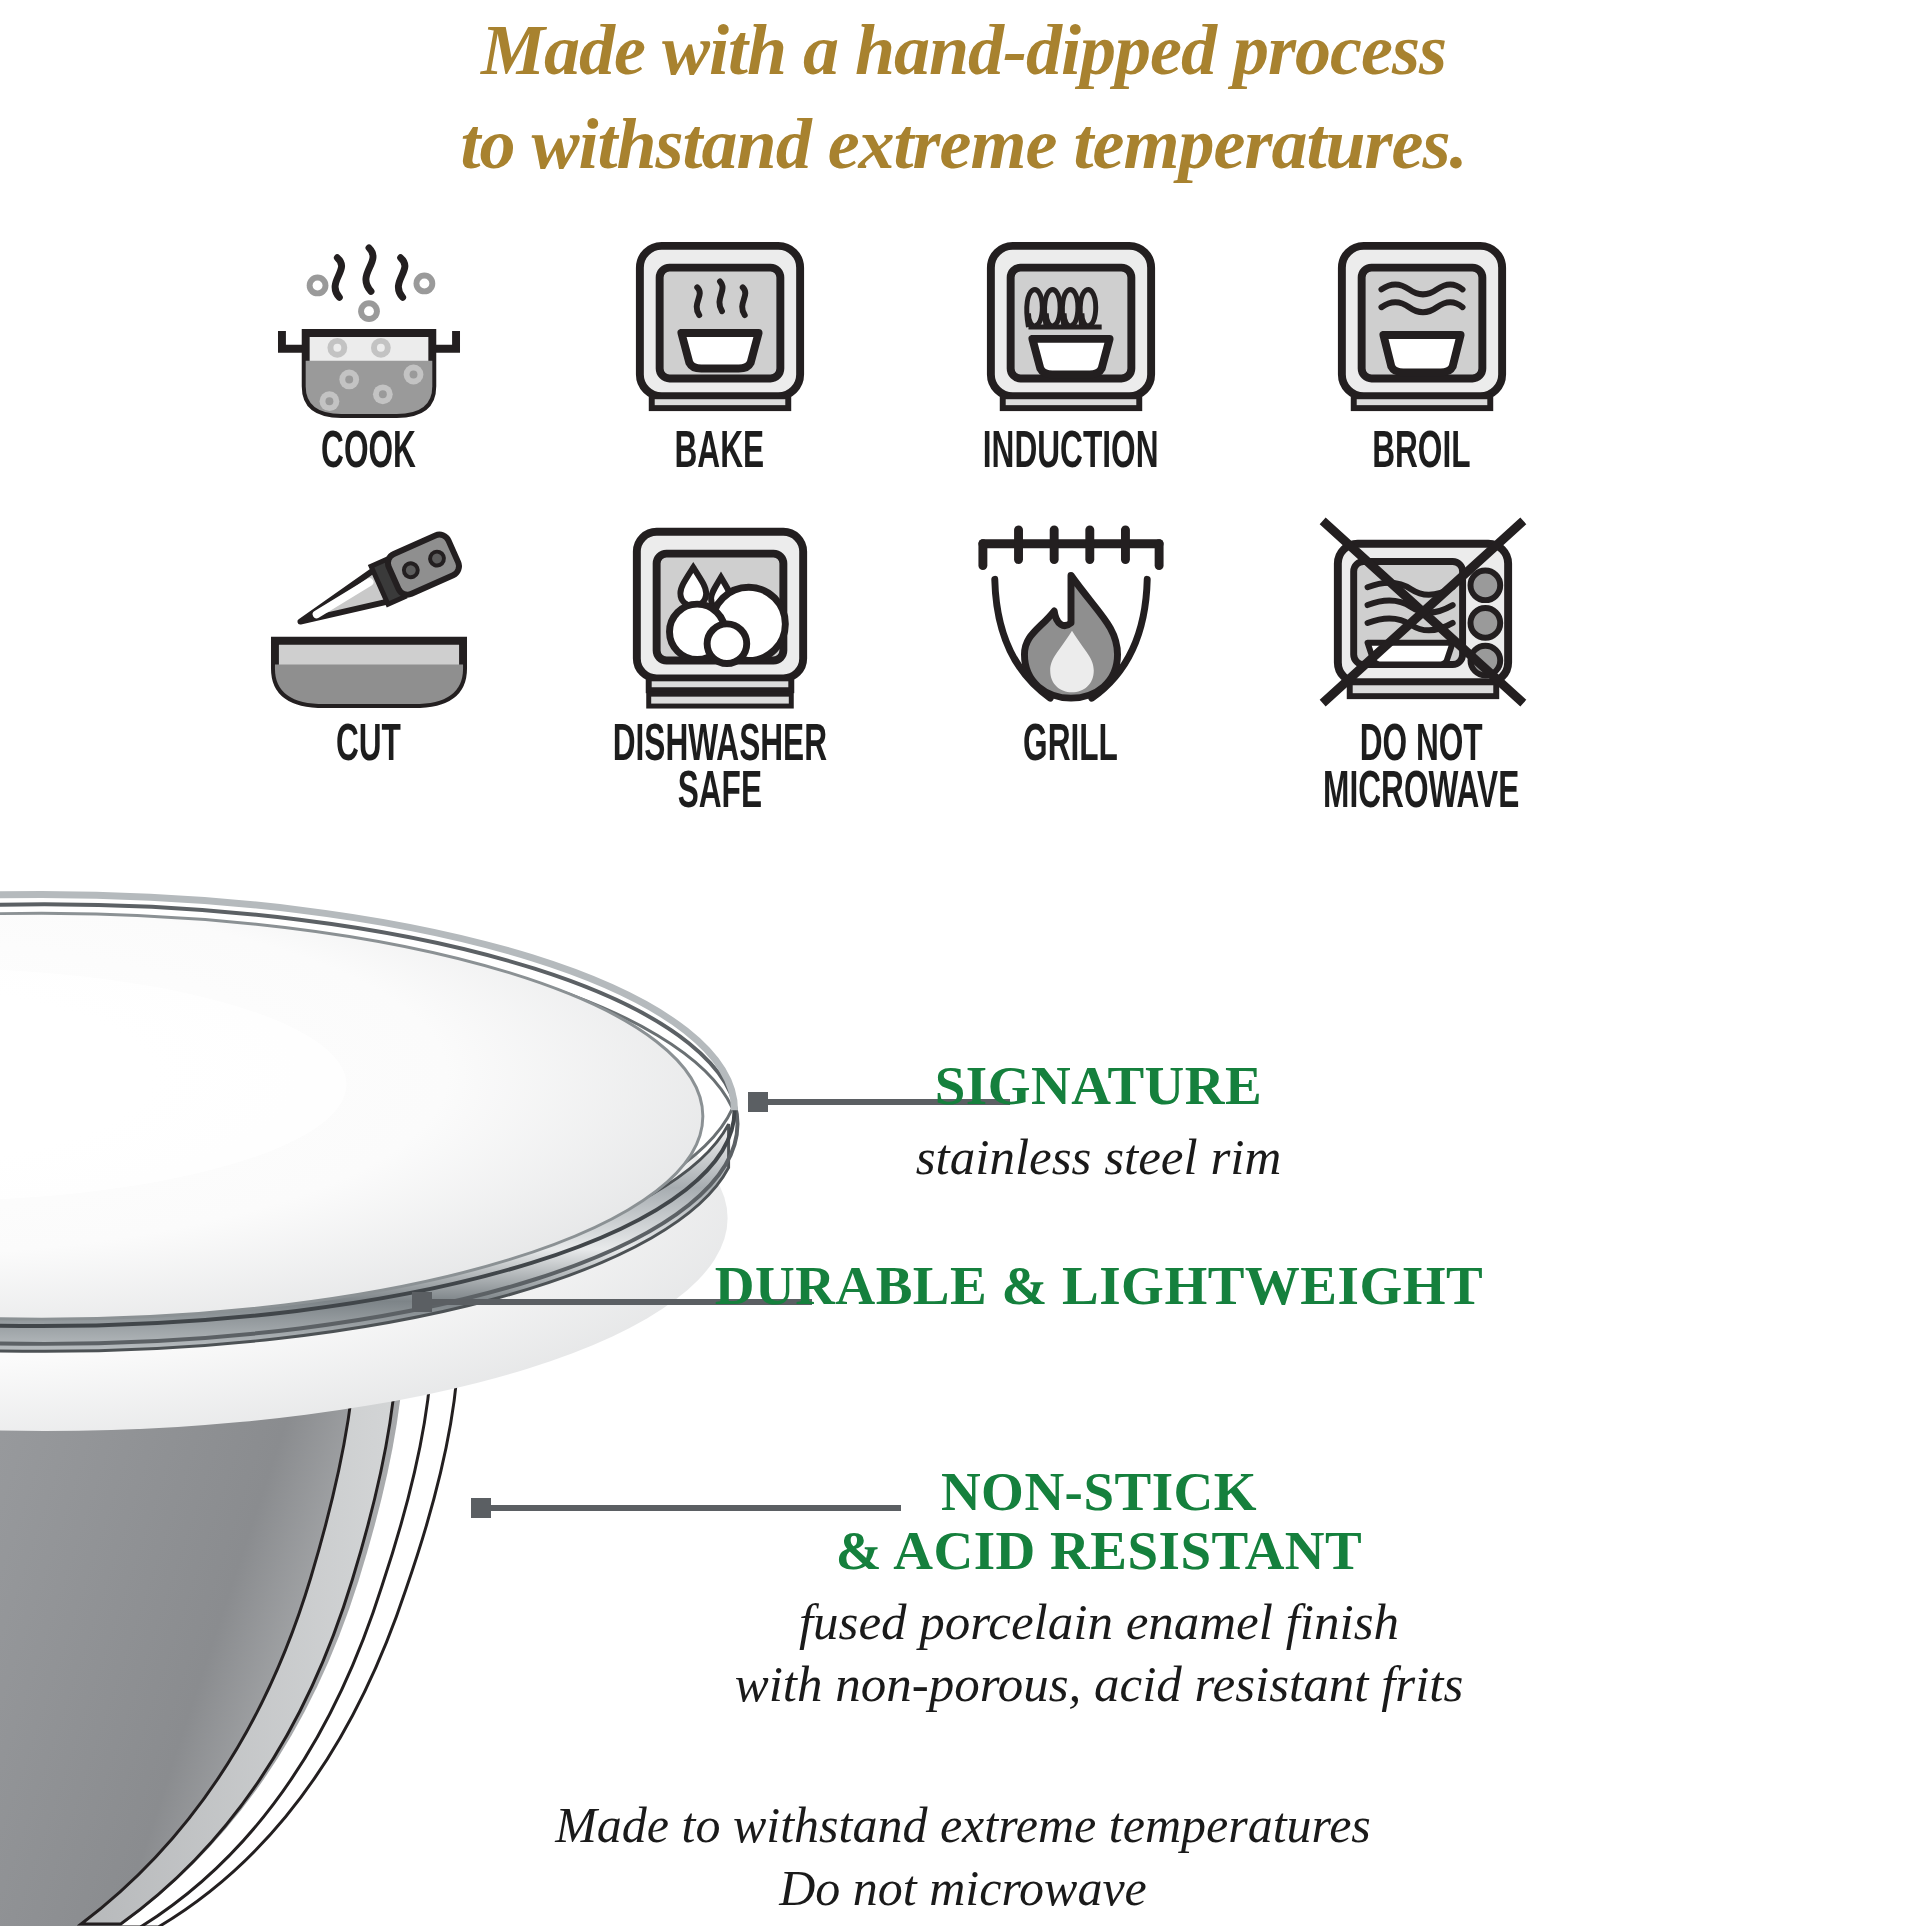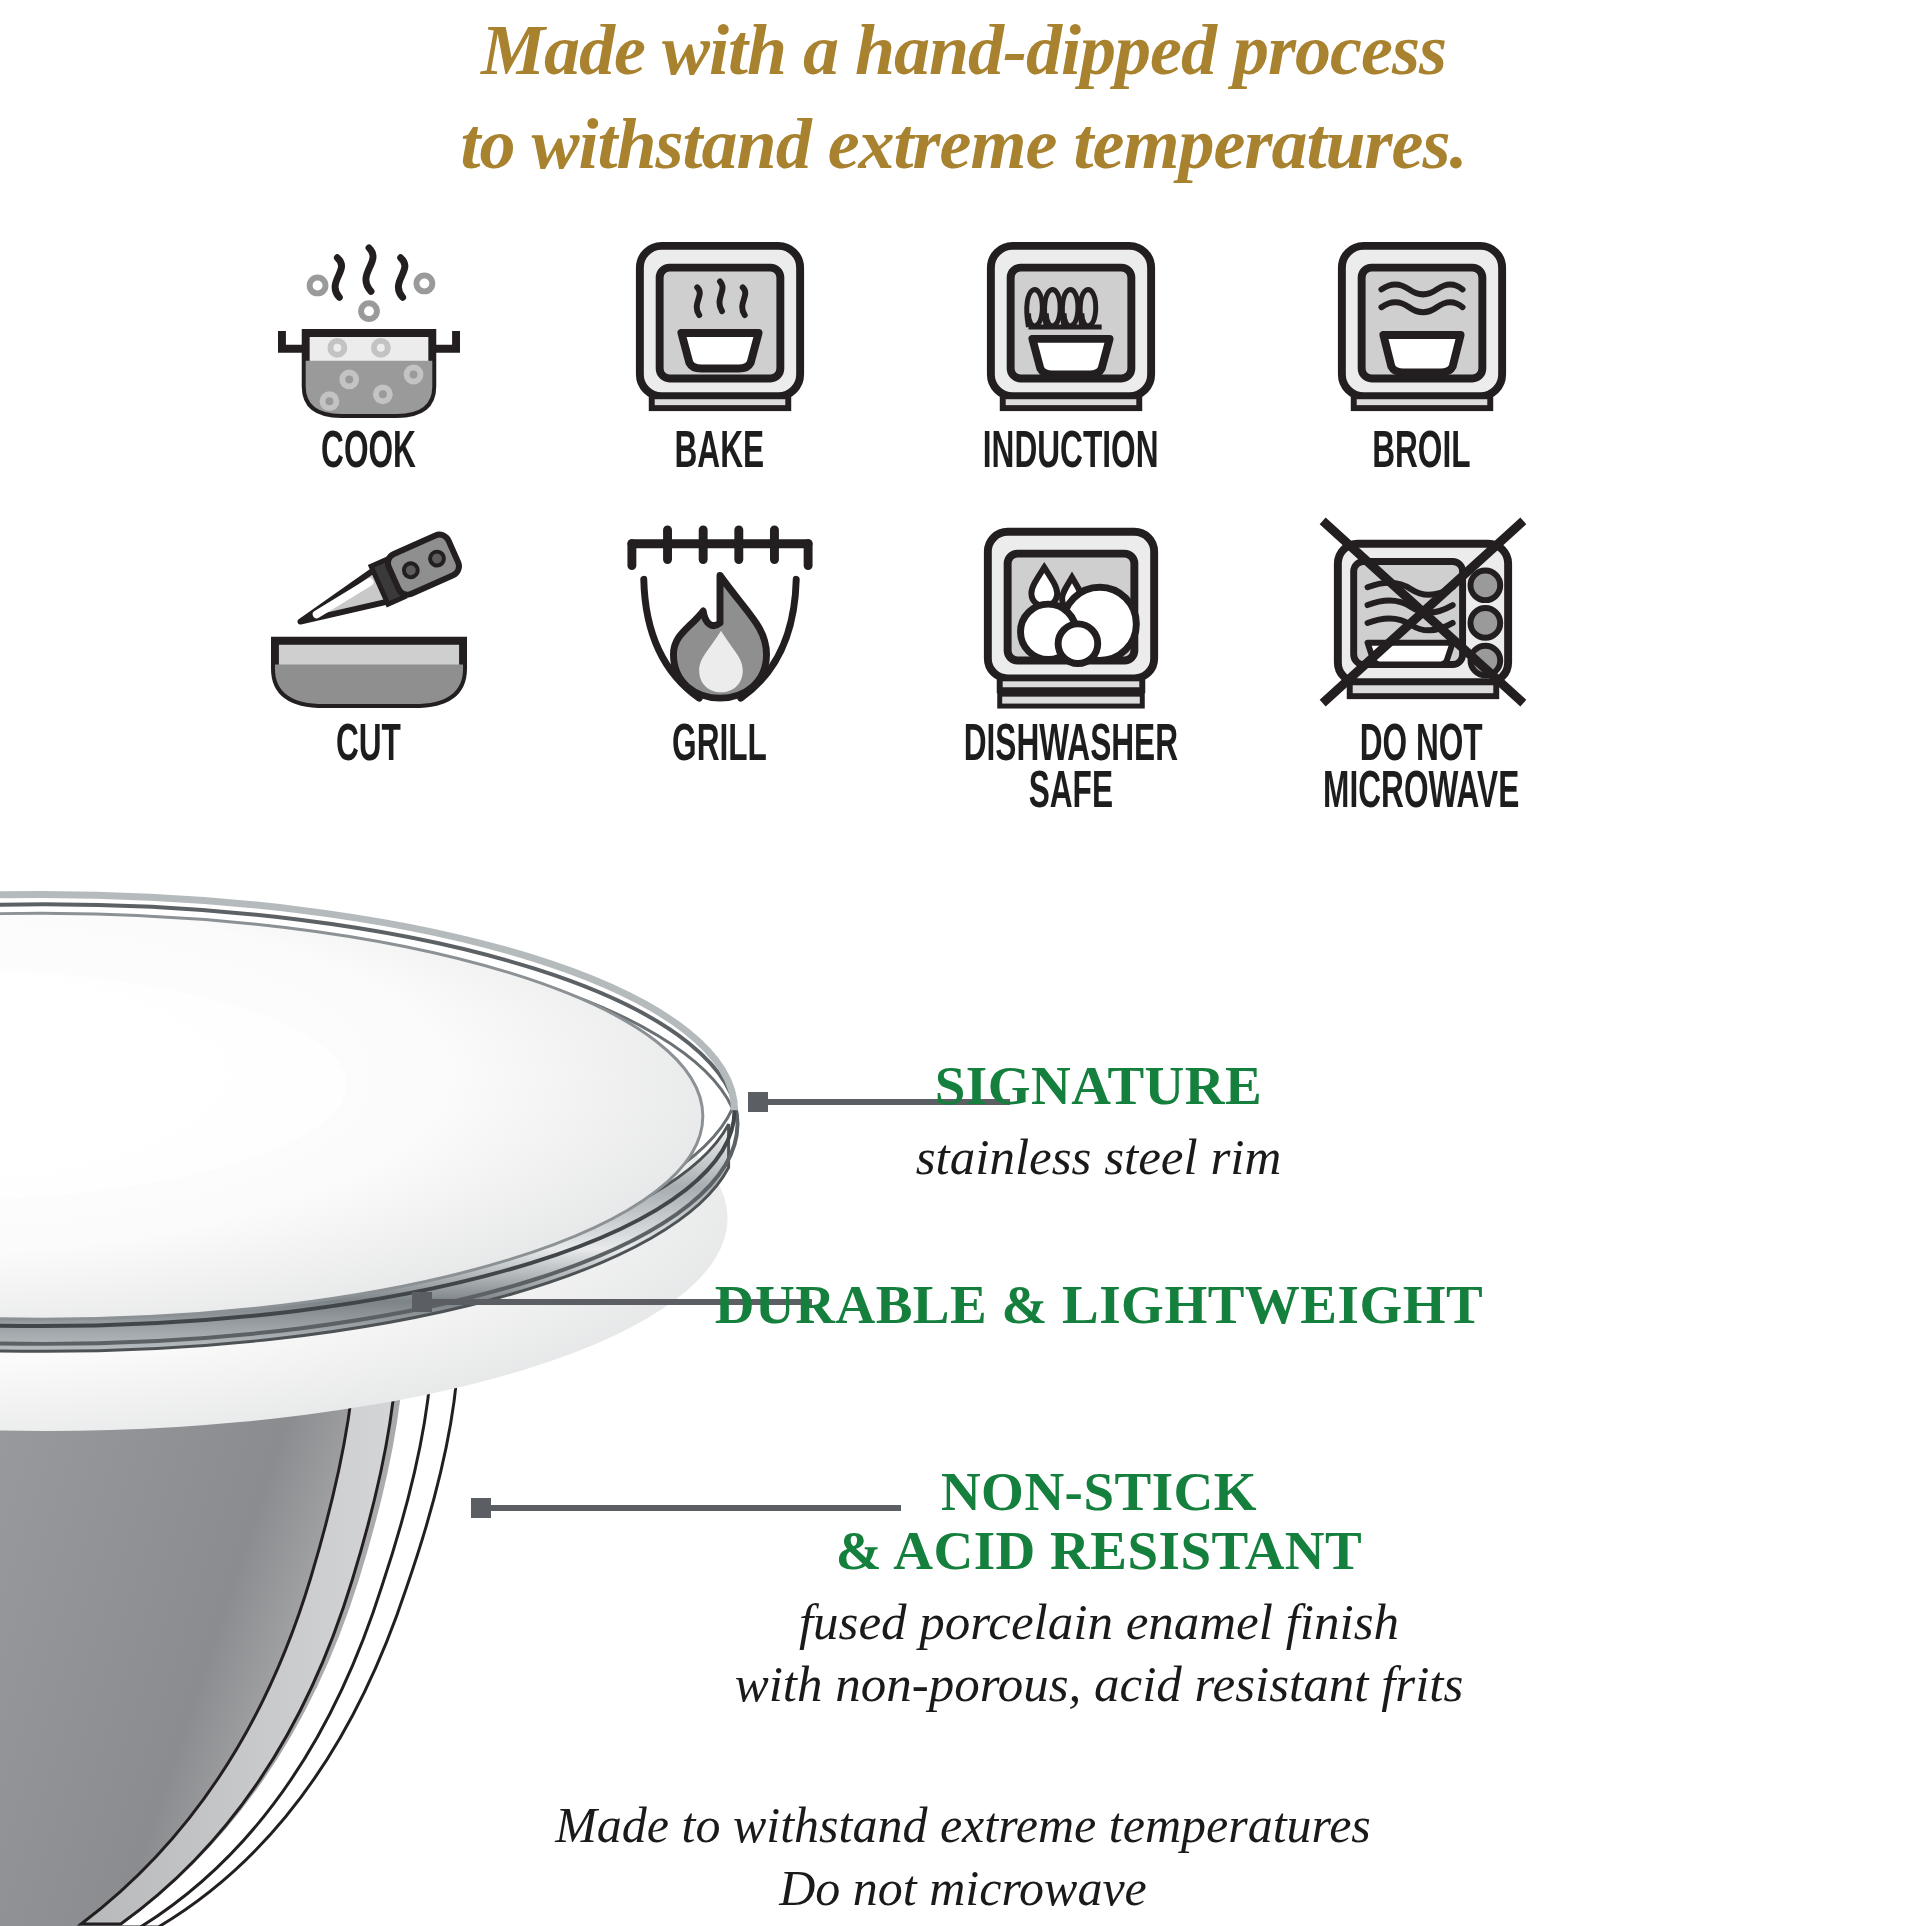--- a/index.html
+++ b/index.html
@@ -77,21 +77,21 @@
     letter-spacing:0.5px;
   }
   .callout .sub{
     font-family:"Liberation Serif", serif;
     font-style:italic;
     font-size:51px;line-height:1.22;
     color:#1a1a1a;
     margin-top:10px;
   }
   #callout-signature{left:752px;top:1057px;width:693px;}
-  #callout-durable{left:614px;top:1257px;width:970px;margin-top:19px;}
+  #callout-durable{left:614px;top:1257px;width:970px;}
   #callout-nonstick{left:614px;top:1463px;width:970px;}
 
   .leader{
     position:absolute;
     height:6px;background:#5b5f63;
   }
   .leader .knob{
     position:absolute;left:-14px;top:-7px;
     width:20px;height:20px;background:#5b5f63;
   }
@@ -227,57 +227,57 @@
           </g>
           <path d="M20 128 L210 128 L210 156 Q210 192 160 192 L70 192 Q20 192 20 156 Z" fill="#cfcfcf" stroke="#231f20" stroke-width="8"></path>
           <path d="M20 152 L210 152 L210 156 Q210 192 160 192 L70 192 Q20 192 20 156 Z" fill="#8f8f8f" stroke="none"></path>
         </svg>
       </div>
       <div class="icon-label">CUT</div>
     </div>
 
     <div class="icon-cell">
       <div class="icon-art">
-        <svg width="208" height="198" viewBox="0 0 210 200">
-          <g stroke="#231f20" stroke-width="9" stroke-linecap="round" fill="none">
-            <path d="M16 30 L194 30"></path>
-            <path d="M16 30 L16 52"></path>
-            <path d="M194 30 L194 52"></path>
-            <path d="M52 16 L52 46"></path>
-            <path d="M88 16 L88 46"></path>
-            <path d="M124 16 L124 46"></path>
-            <path d="M160 16 L160 46"></path>
-          </g>
-          <g stroke="#231f20" stroke-width="7" fill="none" stroke-linecap="round">
-            <path d="M28 66 Q30 148, 84 186"></path>
-            <path d="M182 66 Q180 148, 126 186"></path>
-          </g>
-          <path d="M105 62 C132 100, 152 114, 152 142 C152 170, 130 186, 105 186 C80 186, 58 170, 58 142 C58 122, 74 116, 88 98 C90 112, 98 116, 105 110 Z" fill="#8f8f8f" stroke="#231f20" stroke-width="7" stroke-linejoin="round"></path>
-          <path d="M106 118 C120 140, 128 146, 128 158 C128 172, 118 180, 106 180 C94 180, 84 172, 84 158 C84 146, 92 140, 106 118 Z" fill="#ececec" stroke="none"></path>
-        </svg>
-      </div>
-      <div class="icon-label">GRILL</div>
-    </div>
-
-    <div class="icon-cell">
-      <div class="icon-art">
         <svg width="198" height="198" viewBox="0 0 200 200">
           <rect x="16" y="18" width="168" height="148" rx="20" fill="#ececec" stroke="#231f20" stroke-width="8"></rect>
           <rect x="36" y="40" width="128" height="108" rx="10" fill="#cfcfcf" stroke="#231f20" stroke-width="8"></rect>
           <path d="M73 54 C82 68, 86 74, 86 80 C86 88, 80 93, 73 93 C66 93, 60 88, 60 80 C60 74, 64 68, 73 54 Z" fill="#ffffff" stroke="#231f20" stroke-width="6"></path>
           <path d="M101 64 C108 76, 111 80, 111 85 C111 92, 107 96, 101 96 C95 96, 91 92, 91 85 C91 80, 94 76, 101 64 Z" fill="#ffffff" stroke="#231f20" stroke-width="6"></path>
           <circle cx="129" cy="111" r="37" fill="#ffffff" stroke="#231f20" stroke-width="7"></circle>
           <circle cx="77" cy="119" r="28" fill="#ffffff" stroke="#231f20" stroke-width="7"></circle>
           <circle cx="107" cy="131" r="20" fill="#ffffff" stroke="#231f20" stroke-width="7"></circle>
           <rect x="28" y="166" width="144" height="12" fill="#dcdcdc" stroke="#231f20" stroke-width="6"></rect>
           <rect x="28" y="182" width="144" height="12" fill="#dcdcdc" stroke="#231f20" stroke-width="5"></rect>
         </svg>
       </div>
       <div class="icon-label">DISHWASHER
 SAFE</div>
+    </div>
+
+    <div class="icon-cell">
+      <div class="icon-art">
+        <svg width="208" height="198" viewBox="0 0 210 200">
+          <g stroke="#231f20" stroke-width="9" stroke-linecap="round" fill="none">
+            <path d="M16 30 L194 30"></path>
+            <path d="M16 30 L16 52"></path>
+            <path d="M194 30 L194 52"></path>
+            <path d="M52 16 L52 46"></path>
+            <path d="M88 16 L88 46"></path>
+            <path d="M124 16 L124 46"></path>
+            <path d="M160 16 L160 46"></path>
+          </g>
+          <g stroke="#231f20" stroke-width="7" fill="none" stroke-linecap="round">
+            <path d="M28 66 Q30 148, 84 186"></path>
+            <path d="M182 66 Q180 148, 126 186"></path>
+          </g>
+          <path d="M105 62 C132 100, 152 114, 152 142 C152 170, 130 186, 105 186 C80 186, 58 170, 58 142 C58 122, 74 116, 88 98 C90 112, 98 116, 105 110 Z" fill="#8f8f8f" stroke="#231f20" stroke-width="7" stroke-linejoin="round"></path>
+          <path d="M106 118 C120 140, 128 146, 128 158 C128 172, 118 180, 106 180 C94 180, 84 172, 84 158 C84 146, 92 140, 106 118 Z" fill="#ececec" stroke="none"></path>
+        </svg>
+      </div>
+      <div class="icon-label">GRILL</div>
     </div>
 
     <div class="icon-cell">
       <div class="icon-art">
         <svg width="228" height="198" viewBox="0 0 230 200">
           <rect x="30" y="30" width="172" height="140" rx="20" fill="#ececec" stroke="#231f20" stroke-width="8"></rect>
           <rect x="46" y="48" width="110" height="104" rx="10" fill="#cfcfcf" stroke="#231f20" stroke-width="7"></rect>
           <g fill="none" stroke="#231f20" stroke-width="6" stroke-linecap="round">
             <path d="M60 74 Q86 64, 104 76 T146 74"></path>
             <path d="M60 92 Q86 82, 104 94 T146 92"></path>

